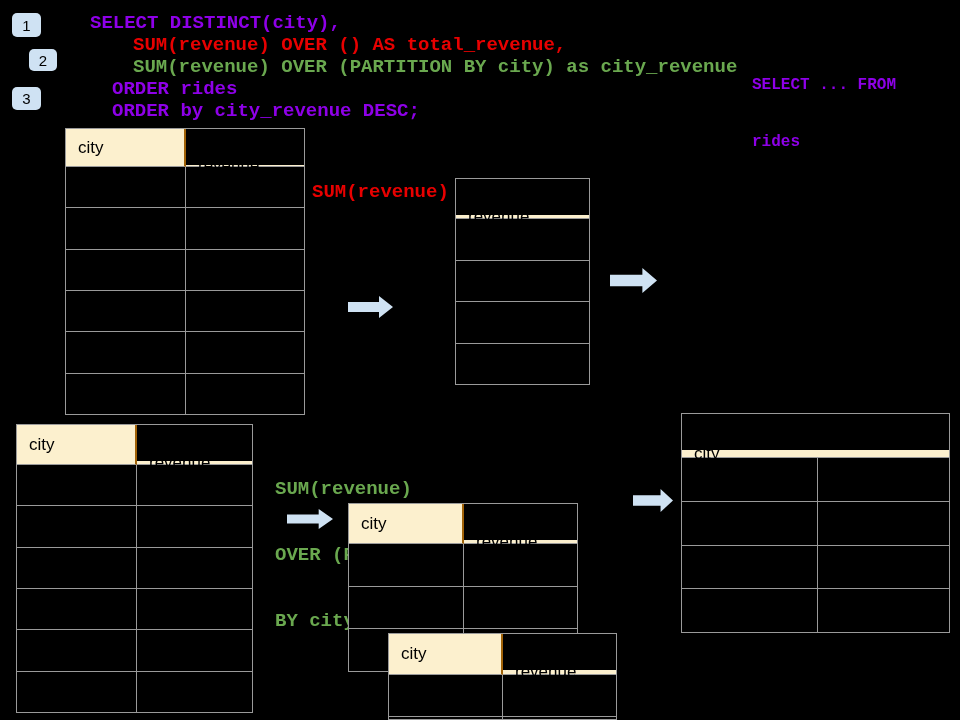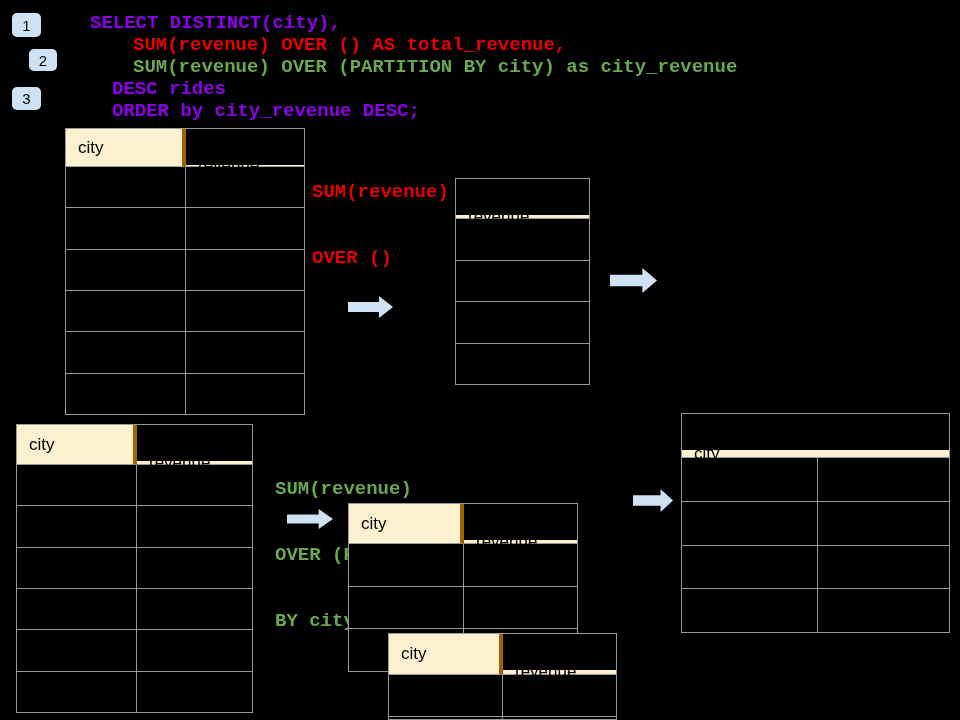--- a/index.html
+++ b/index.html
@@ -35,21 +35,21 @@
     position: absolute;
     border: 1px solid #9a9a9a;
     background: #000;
     display: flex;
     flex-direction: column;
     overflow: hidden;
   }
   .thead { display: flex; flex: none; }
   .th {
     background: #fcf0ce;
-    border-right: 4px solid #a16207;
+    border-right: 2px solid #a16207;
     border-bottom: 1px solid #9a9a9a;
     font-size: 17px;
     color: #000;
     display: flex;
     align-items: center;
     padding-left: 12px;
     flex: none;
   }
   .th:last-child { border-right: none; flex: 1; margin-top: 36px; }
   .tbody { display: flex; flex-direction: column; flex: 1; }
@@ -72,23 +72,27 @@
   <div class="badge" style="left:29px; top:49px; width:28px; height:22px;">
     <span>2</span>
   </div>
   <div class="badge" style="left:12px; top:87px; width:29px; height:23px;">
     <span>3</span>
   </div>
 
   <div class="code" style="left: 133px; top: 34px; color: rgb(232, 0, 0);">SUM(revenue) OVER () AS total_revenue,</div>
   <div class="code" style="left: 90px; top: 12px; color: rgb(142, 0, 232);">SELECT DISTINCT(city),</div>
   <div class="code" style="left: 133px; top: 56px; color: rgb(106, 168, 79);">SUM(revenue) OVER (PARTITION BY city) as city_revenue</div>
-  <div class="code" style="left: 112px; top: 78px; color: rgb(142, 0, 232);">DESC rides</div>
+  <div class="code" style="left: 112px; top: 78px; color: rgb(142, 0, 232);">ORDER rides</div>
   <div class="code" style="left: 112px; top: 100px; color: rgb(142, 0, 232); text-align: right;">ORDER by city_revenue DESC;</div>
 
+  <div class="code small" style="left: 752px; top: 38px; color: rgb(142, 0, 232);">
+    <div>SELECT ... FROM</div>
+    <div>rides</div>
+  </div>
 
   <div class="tbl" style="left:65px; top:128px; width:240px; height:287px;">
     <div class="thead" style="height:38px;">
       <div class="th" style="width:120px;">city</div>
       <div class="th">revenue</div>
     </div>
     <div class="tbody">
       <div class="trow">
         <div class="td" style="width:120px;"></div>
         <div class="td"></div>
@@ -111,21 +115,20 @@
       </div>
         <div class="trow">
         <div class="td" style="width:120px;"></div>
         <div class="td"></div>
       </div>
       </div>
   </div>
 
   <div class="code" style="left: 312px; top: 137px; color: rgb(232, 0, 0);">
     <div>SUM(revenue)</div>
-    <div>OVER ()</div>
   </div>
 
   <div class="arrow" style="left: 348px; top: 296px; width: 45px; height: 22px; color: rgb(207, 226, 243);">
     <svg viewBox="0 0 45 22" preserveAspectRatio="none">
       <polygon points="0,6 31,6 31,0 45,11 31,22 31,16 0,16" fill="currentColor"></polygon>
     </svg>
   </div>
 
   <div class="tbl" style="left:455px; top:178px; width:135px; height:207px;">
     <div class="thead" style="height:40px;">

